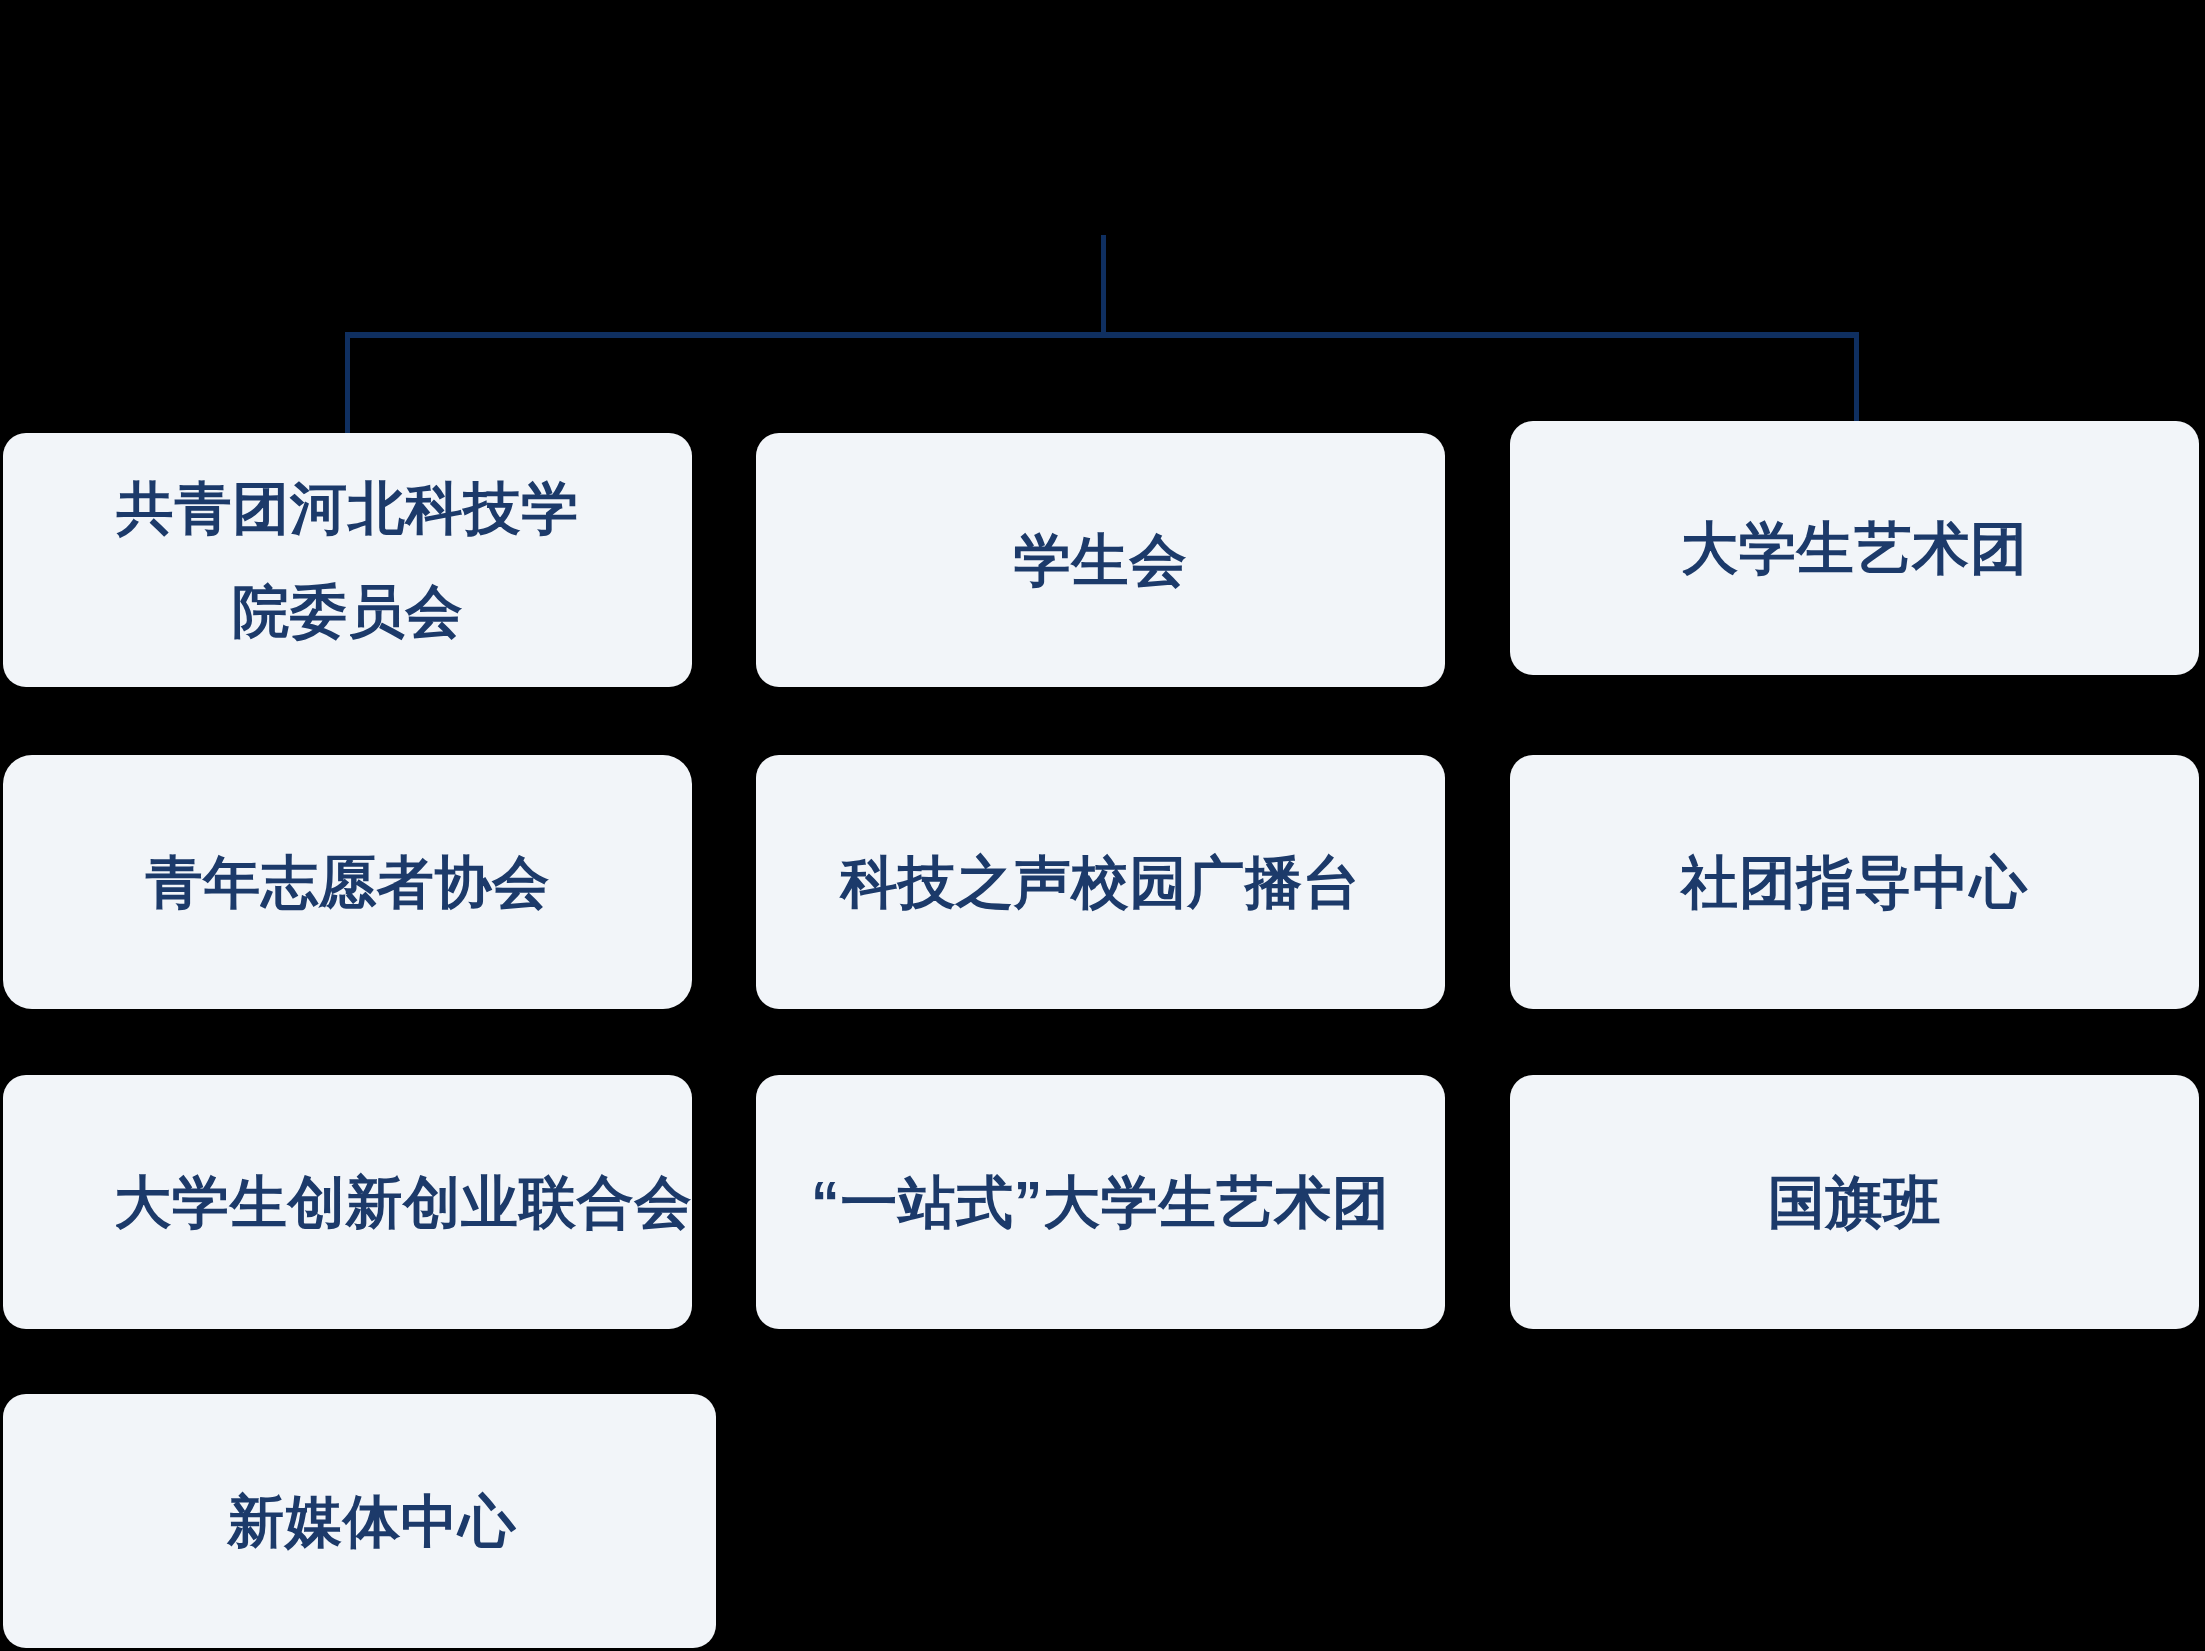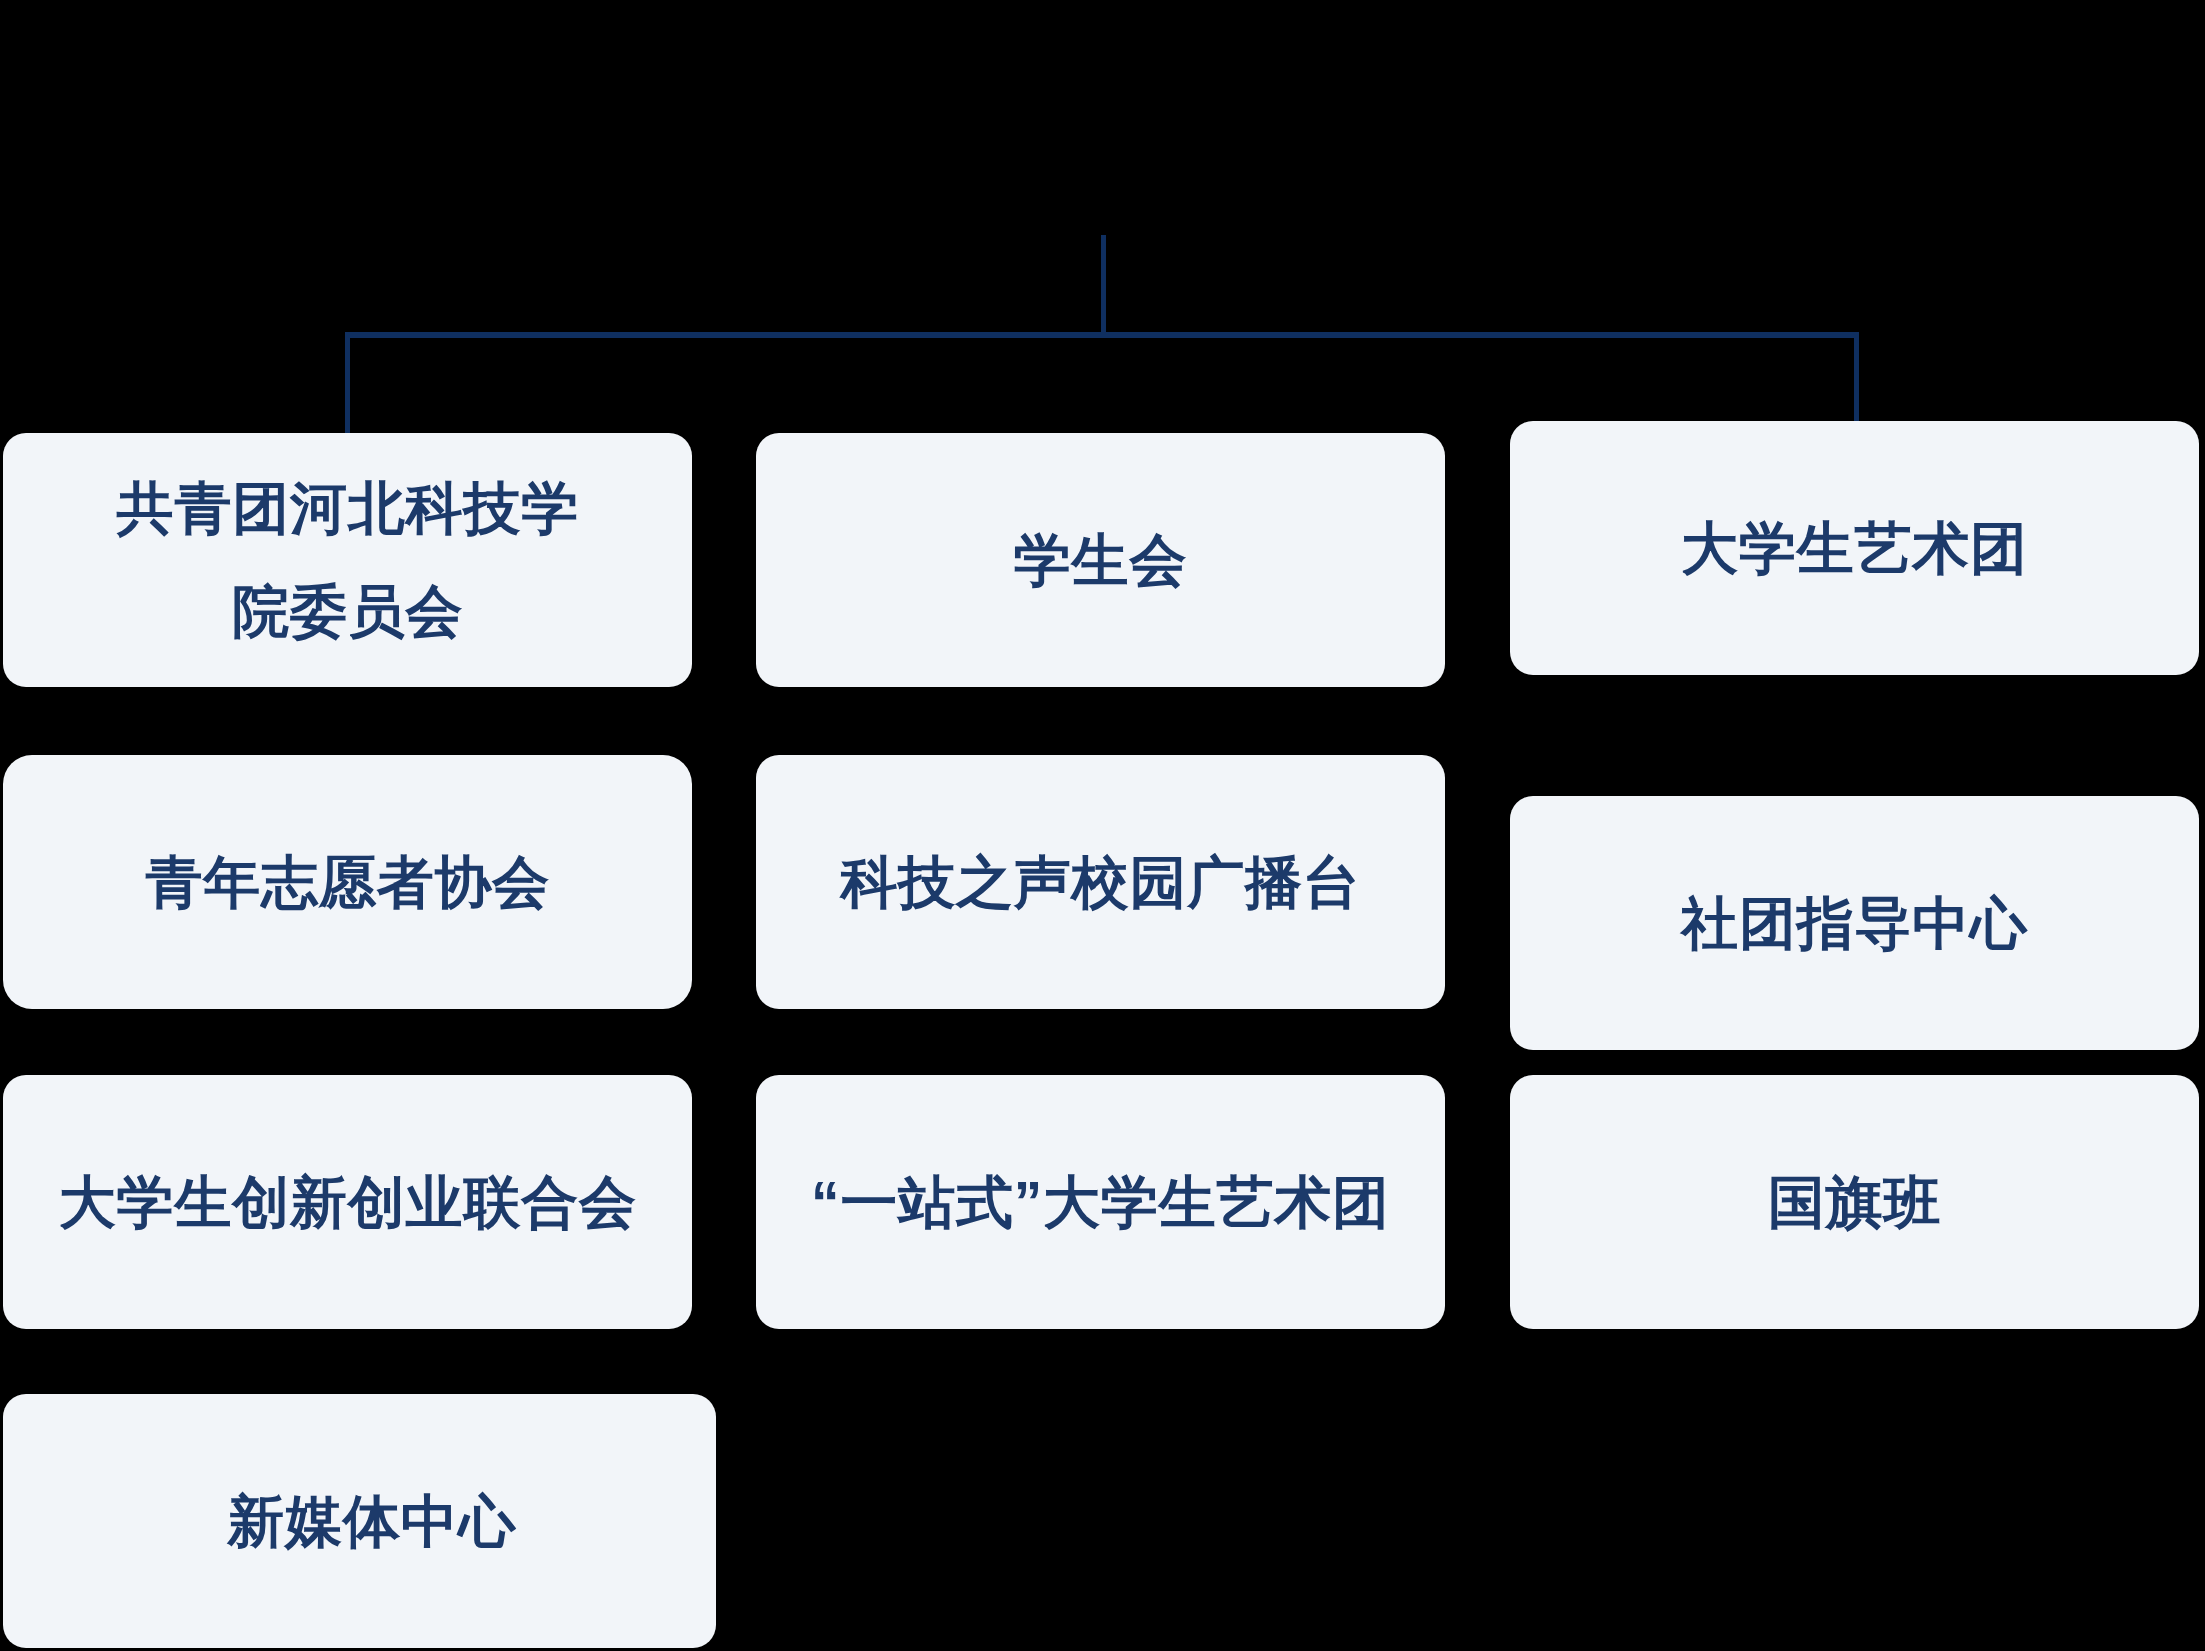--- a/index.html
+++ b/index.html
@@ -60,24 +60,24 @@
     </div>
       <div class="node" style="left: 1510px; top: 421px;">
       <span>大学生艺术团</span>
     </div>
       <div class="node" style="left: 3.3px; top: 755px; border-radius: 29px;">
       <span>青年志愿者协会</span>
     </div>
       <div class="node" style="left: 756px; top: 755px;">
       <span>科技之声校园广播台</span>
     </div>
-      <div class="node" style="left: 1510px; top: 755px; margin-top: 41px;">
+      <div class="node" style="left: 1510px; top: 755px;">
       <span>社团指导中心</span>
     </div>
-      <div class="node" style="left: 3.3px; top: 1075px;">
+      <div class="node" style="left: 3.3px; top: 1075px; justify-content: flex-end;">
       <span>大学生创新创业联合会</span>
     </div>
       <div class="node" style="left: 756px; top: 1075px;">
       <span>“一站式”大学生艺术团</span>
     </div>
       <div class="node" style="left: 1510px; top: 1075px;">
       <span>国旗班</span>
     </div>
       <div class="node" style="left: 3.3px; top: 1394px; padding-left: 24px;">
       <span>新媒体中心</span>

